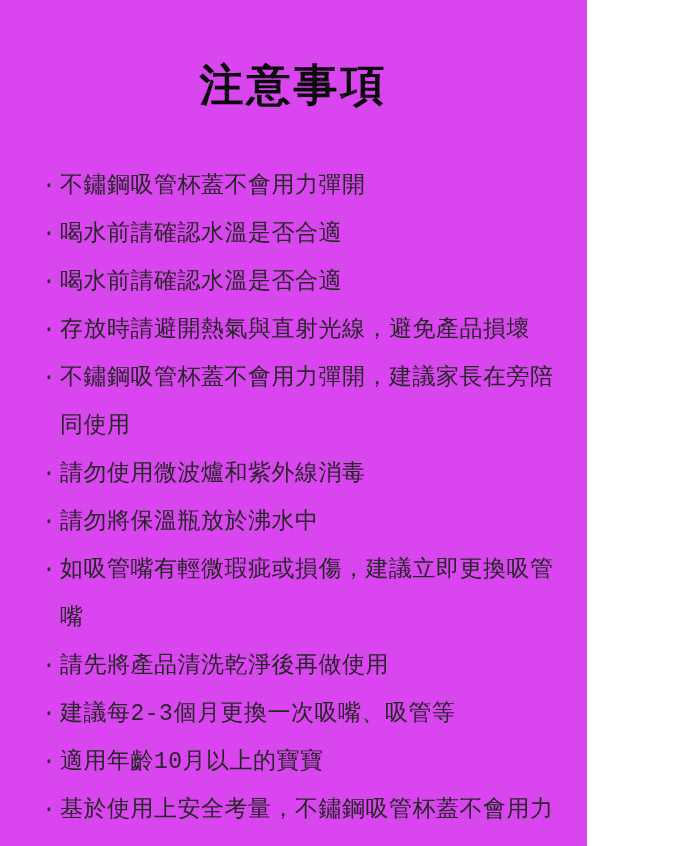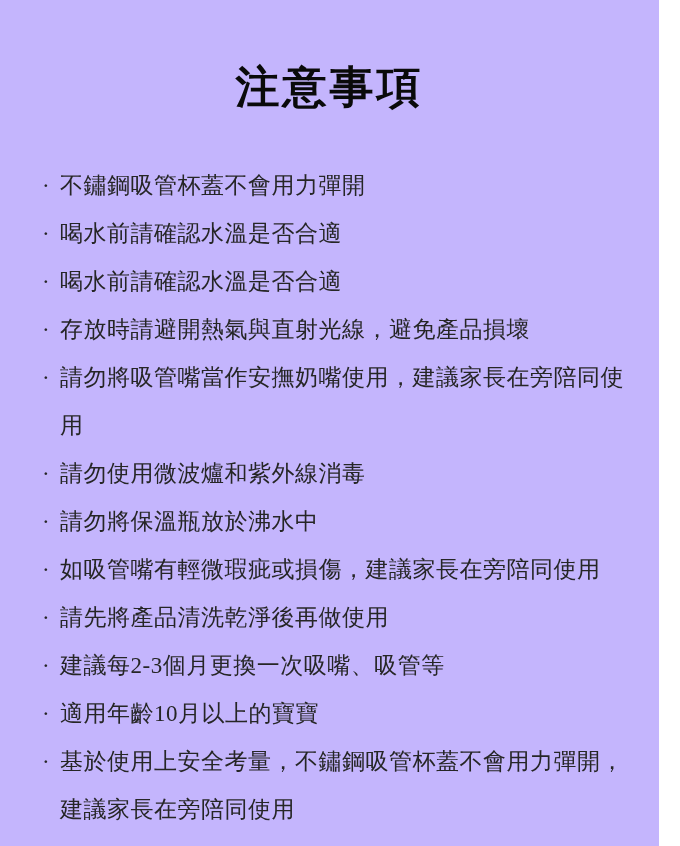--- a/index.html
+++ b/index.html
@@ -2,25 +2,25 @@
 <html><head>
 <meta charset="utf-8">
 <style>
   html, body {
     margin: 0;
     padding: 0;
     background: #ffffff;
   }
   .page {
     position: relative;
-    width: 659px;
+    width: 587px;
     height: 846px;
-    background: #c4b5fd;
+    background: #d946ef;
     overflow: hidden;
-    font-family: Liberation Serif, serif;
+    font-family: Liberation Mono, monospace;
   }
   .title {
     margin: 58px 0 0 0;
     text-align: center;
     font-size: 44px;
     line-height: 60px;
     font-weight: 800;
     letter-spacing: 3px;
     color: #0a0a0a;
   }
@@ -66,33 +66,33 @@
       <li class="item">
       <span class="bullet">·</span>
       <span class="text">喝水前請確認水溫是否合適</span>
     </li>
       <li class="item">
       <span class="bullet">·</span>
       <span class="text">存放時請避開熱氣與直射光線，避免產品損壞</span>
     </li>
       <li class="item">
       <span class="bullet">·</span>
-      <span class="text">請勿將吸管嘴當作安撫奶嘴使用，建議家長在旁陪同使用</span>
+      <span class="text">不鏽鋼吸管杯蓋不會用力彈開，建議家長在旁陪同使用</span>
     </li>
       <li class="item">
       <span class="bullet">·</span>
       <span class="text">請勿使用微波爐和紫外線消毒</span>
     </li>
       <li class="item">
       <span class="bullet">·</span>
       <span class="text">請勿將保溫瓶放於沸水中</span>
     </li>
       <li class="item">
       <span class="bullet">·</span>
-      <span class="text">如吸管嘴有輕微瑕疵或損傷，建議家長在旁陪同使用</span>
+      <span class="text">如吸管嘴有輕微瑕疵或損傷，建議立即更換吸管嘴</span>
     </li>
       <li class="item">
       <span class="bullet">·</span>
       <span class="text">請先將產品清洗乾淨後再做使用</span>
     </li>
       <li class="item">
       <span class="bullet">·</span>
       <span class="text">建議每2-3個月更換一次吸嘴、吸管等</span>
     </li>
       <li class="item">

